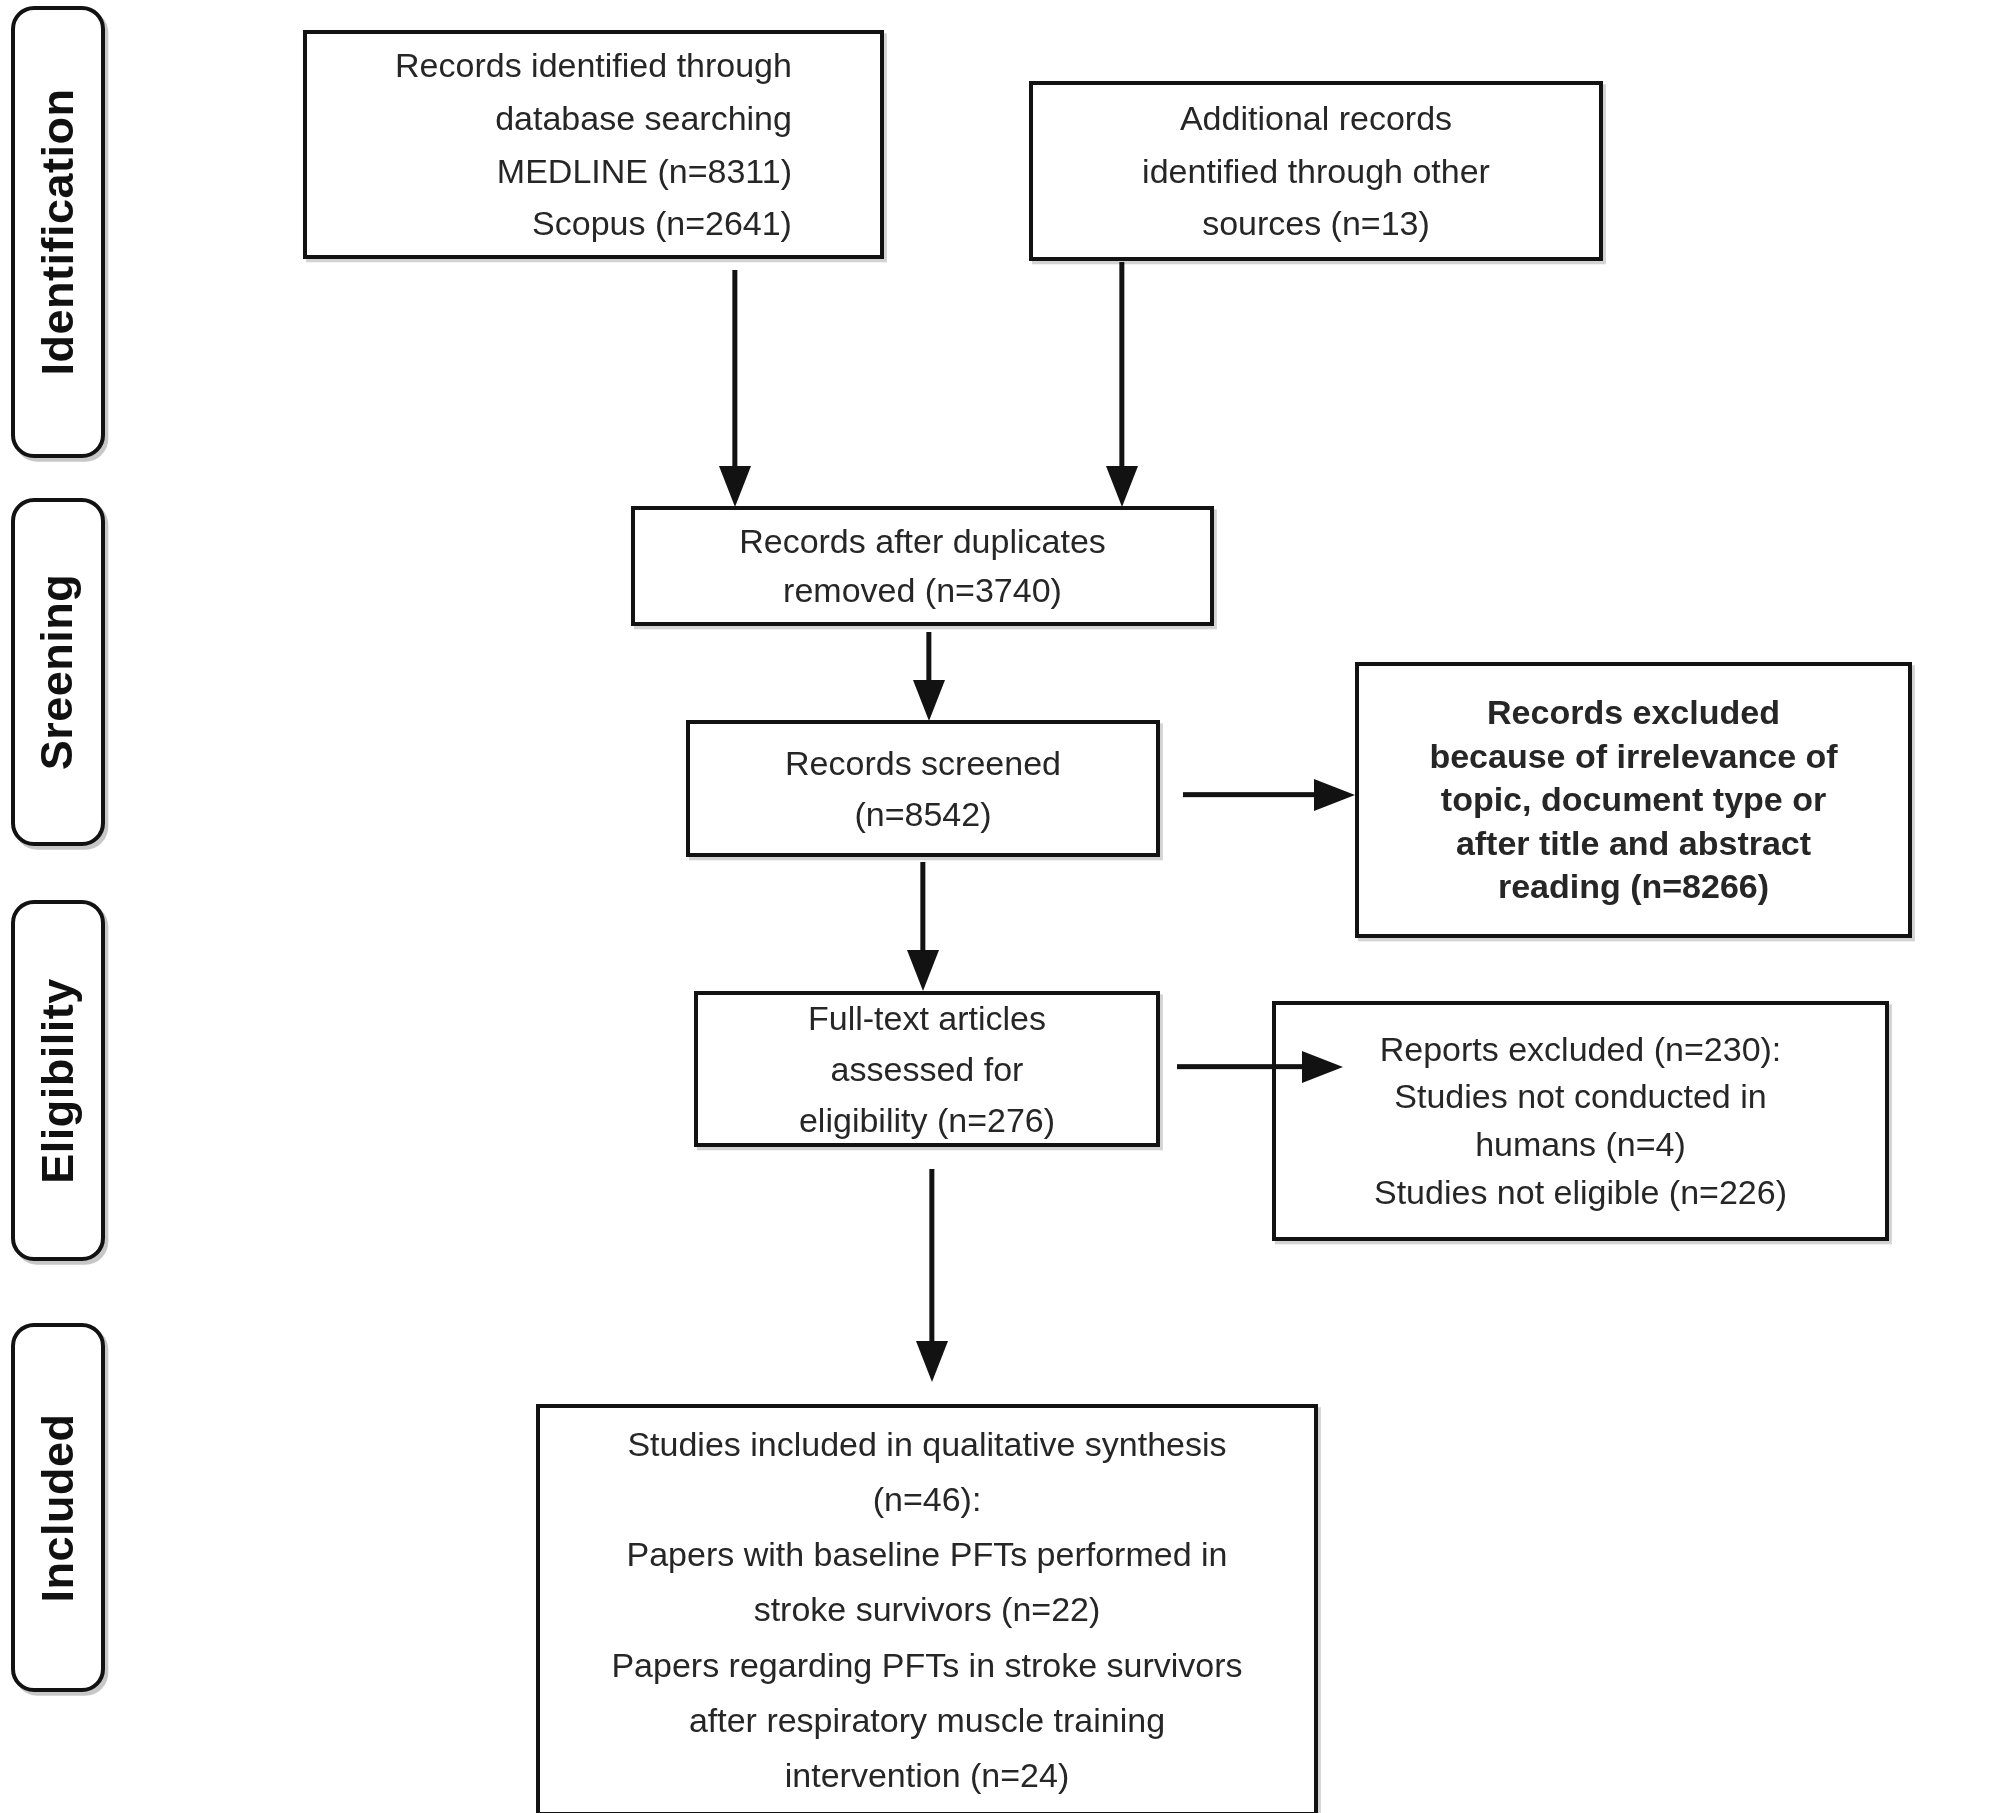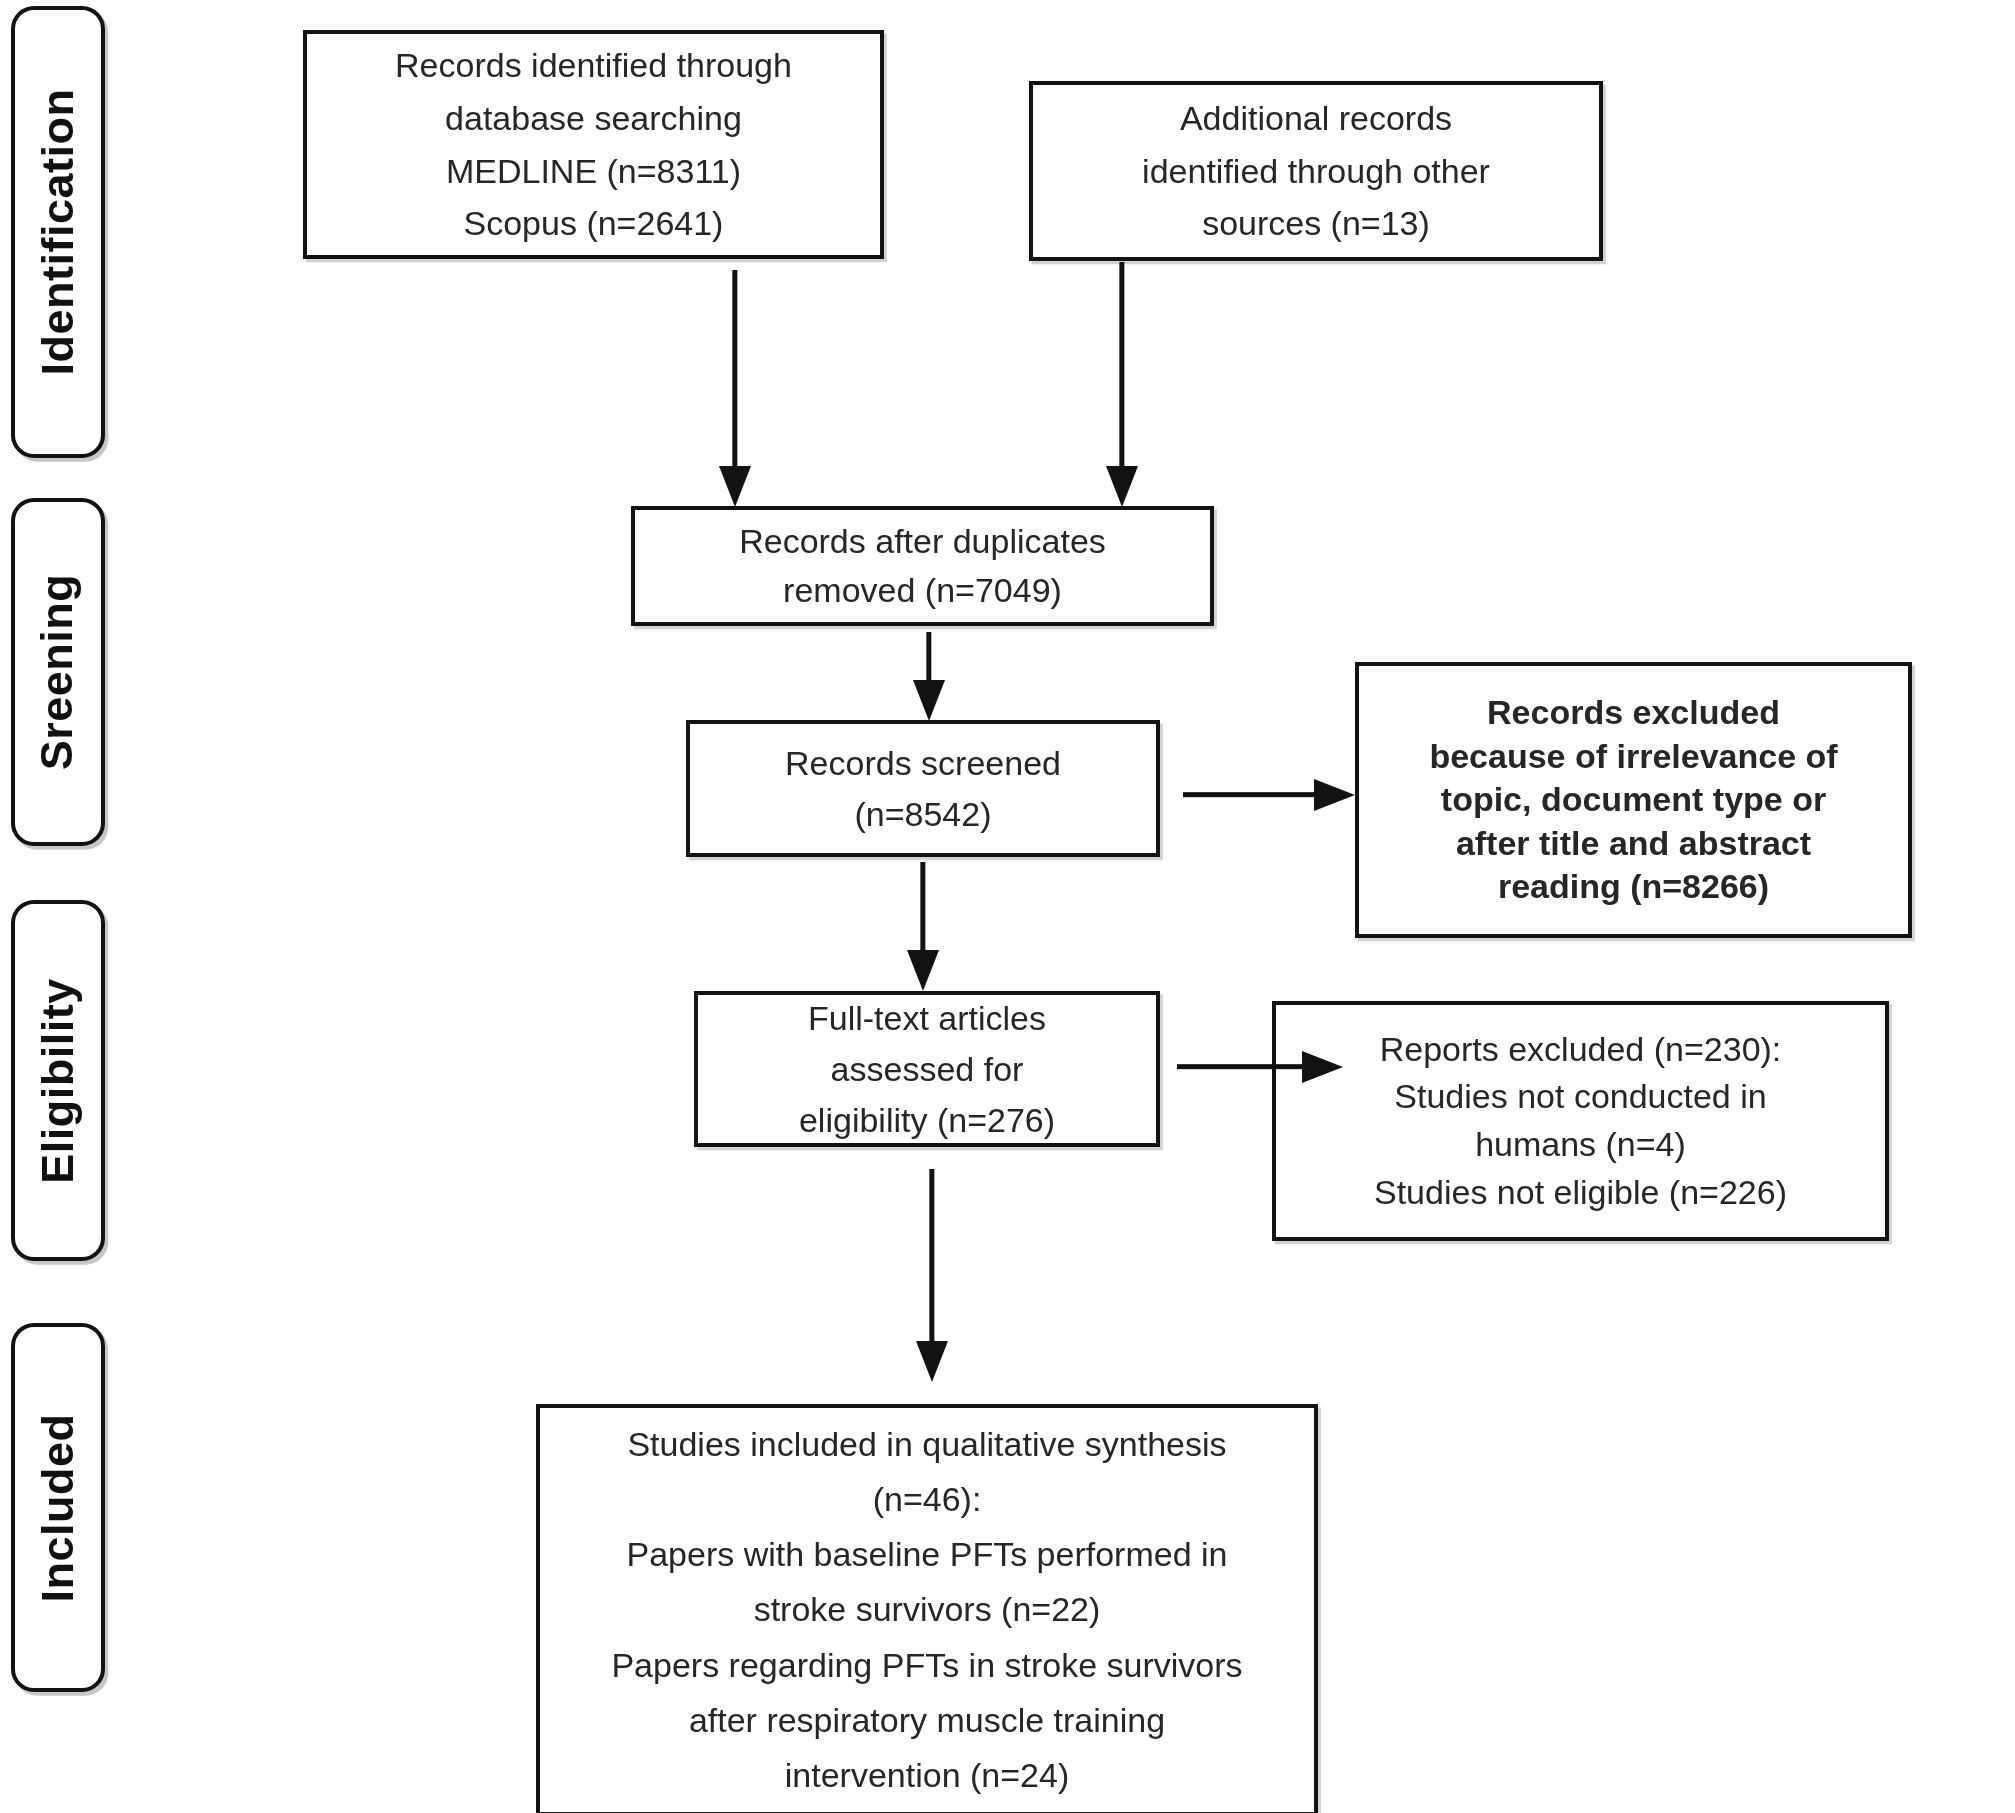--- a/index.html
+++ b/index.html
@@ -40,21 +40,21 @@
     border:4.3px solid #121212;
     box-shadow:2.9px 3.3px 0 rgba(140,140,140,.38);
     display:flex;align-items:center;justify-content:center;
     text-align:center;
   }
   .fbox .btext{
     white-space:pre-line;
     font-size:34px;color:#262626;
     padding:0 11.5px;
   }
-  #b-identified{left:303px;top:30px;width:581px;height:229px;}
+  #b-identified{left:303px;top:30px;width:581px;height:229px;text-align:right;}
   #b-identified .btext{line-height:1.55;}
   #b-additional{left:1029px;top:81px;width:574px;height:180px;}
   #b-additional .btext{line-height:1.55;}
   #b-dedup{left:631px;top:506px;width:583px;height:120px;}
   #b-dedup .btext{line-height:1.45;}
   #b-screened{left:686px;top:720px;width:474px;height:137px;}
   #b-screened .btext{line-height:1.5;}
   #b-rec-excl{left:1355px;top:662px;width:557px;height:276px;font-weight:bold;}
   #b-rec-excl .btext{line-height:1.28;}
   #b-fulltext{left:694px;top:991px;width:466px;height:156px;}
@@ -122,21 +122,21 @@
 MEDLINE (n=8311)
 Scopus (n=2641)</span>
   </div>
   <div class="fbox" id="b-additional">
     <span class="btext">Additional records
 identified through other
 sources (n=13)</span>
   </div>
   <div class="fbox" id="b-dedup">
     <span class="btext">Records after duplicates
-removed (n=7049)</span>
+removed (n=3740)</span>
   </div>
   <div class="fbox" id="b-screened">
     <span class="btext">Records screened
 (n=8542)</span>
   </div>
   <div class="fbox" id="b-rec-excl">
     <span class="btext">Records excluded
 because of irrelevance of
 topic, document type or
 after title and abstract

